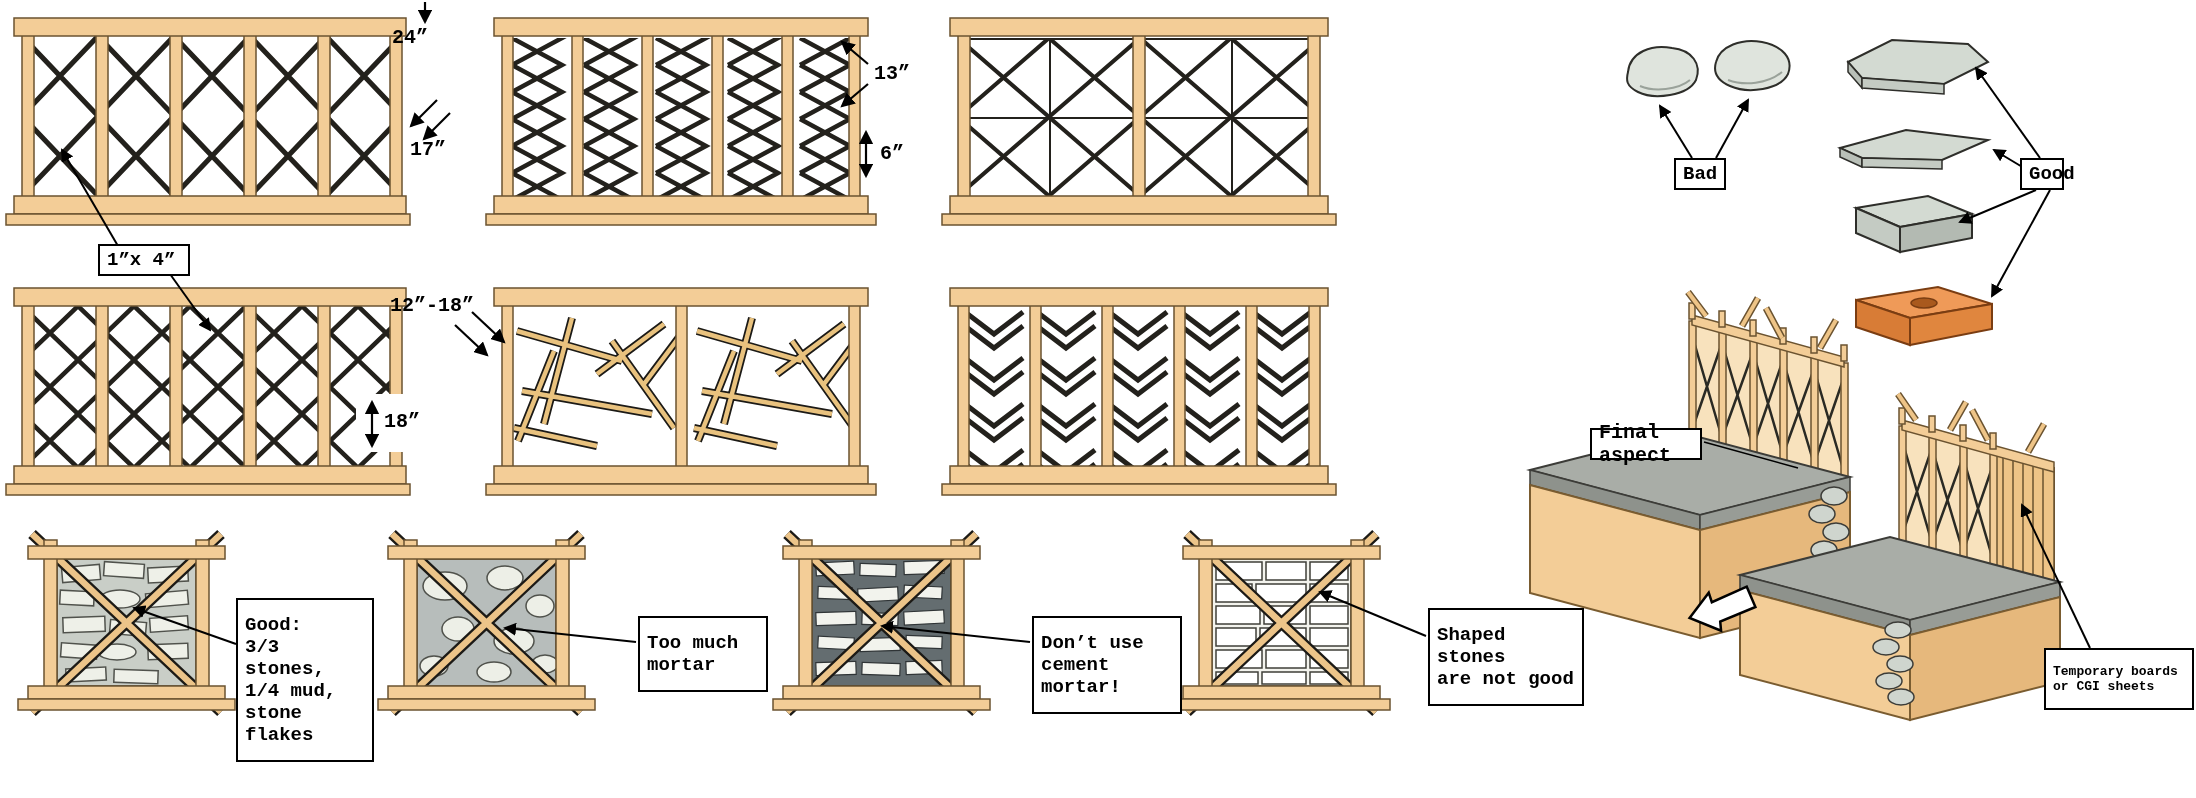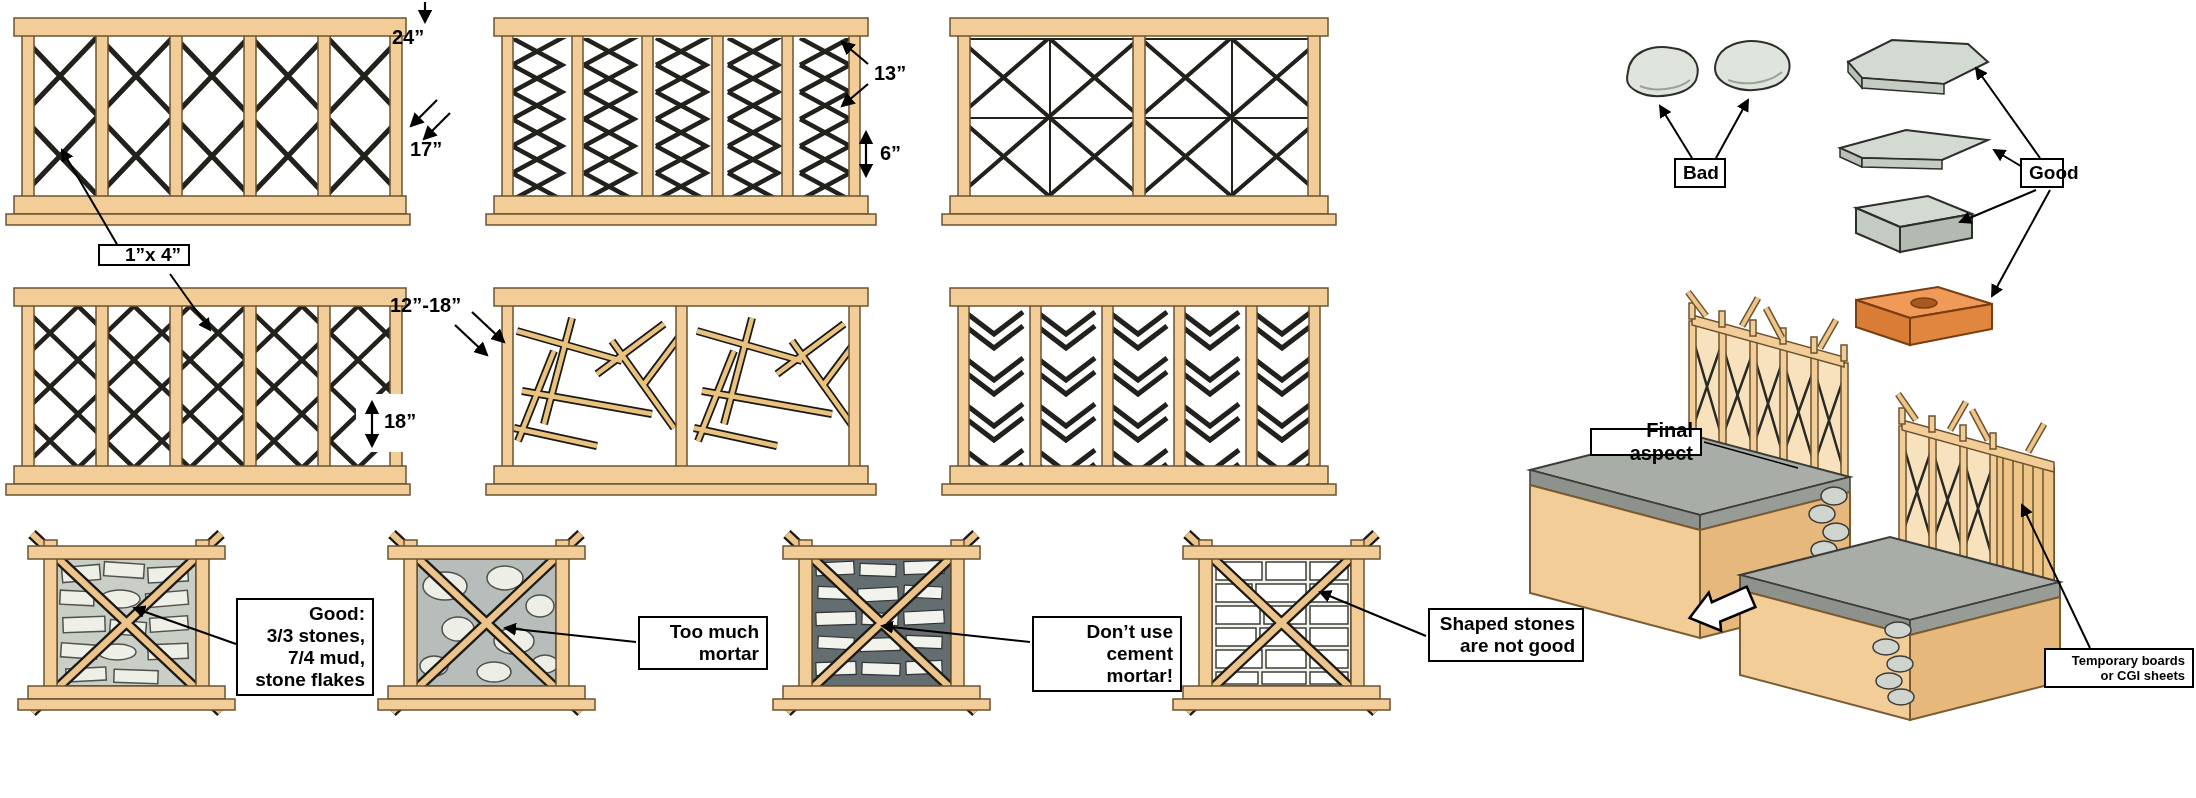--- a/index.html
+++ b/index.html
@@ -1,22 +1,22 @@
 <!DOCTYPE html>
 <html><head>
 <meta charset="utf-8">
 <style>
   html,body{margin:0;padding:0;background:#fff;}
   .stage{position:relative;width:2196px;height:798px;background:#fff;overflow:hidden;
-         font-family:Liberation Sans, sans-serif;}
+         font-family:Liberation Mono, monospace;}
   .stage svg{position:absolute;left:0;top:0;}
   .dim{position:absolute;font-weight:bold;font-size:20px;color:#000;white-space:nowrap;}
   .callout{position:absolute;background:#fff;border:2px solid #000;color:#000;
-           font-weight:bold;font-size:19px;line-height:1.16;text-align:right;
-           padding:3px 7px;display:flex;flex-direction:column;justify-content:center;box-sizing:border-box;}
+           font-weight:bold;font-size:19px;line-height:1.16;text-align:left;
+           padding:14px 7px;display:flex;flex-direction:column;justify-content:center;box-sizing:border-box;}
   .wood{fill:#f3cd97;stroke:#6b5330;stroke-width:1.5;}
   .lead{stroke:#000;stroke-width:2;fill:none;}
   .thin{stroke:#000;stroke-width:1.5;fill:none;}
   .dimline{stroke:#000;stroke-width:2.2;fill:none;}
 </style>
 </head>
 <body>
 
 <div class="stage">
 
@@ -392,21 +392,21 @@
 <div class="dim" style="left:390px;top:294px">12”-18”</div>
 <div class="dim" style="left:384px;top:410px">18”</div>
 
 <div class="callout" style="left:98px;top:244px;width:92px;height:22px">
   <span>1”x 4”</span>
 </div>
 
 <div class="callout" style="left:236px;top:598px;width:138px">
   <div>Good:</div>
   <div>3/3 stones,</div>
-  <div>7/4 mud,</div>
+  <div>1/4 mud,</div>
   <div>stone flakes</div>
 </div>
 
 <div class="callout" style="left:638px;top:616px;width:130px">
   <div>Too much</div>
   <div>mortar</div>
 </div>
 
 <div class="callout" style="left:1032px;top:616px;width:150px">
   <div>Don’t use</div>

